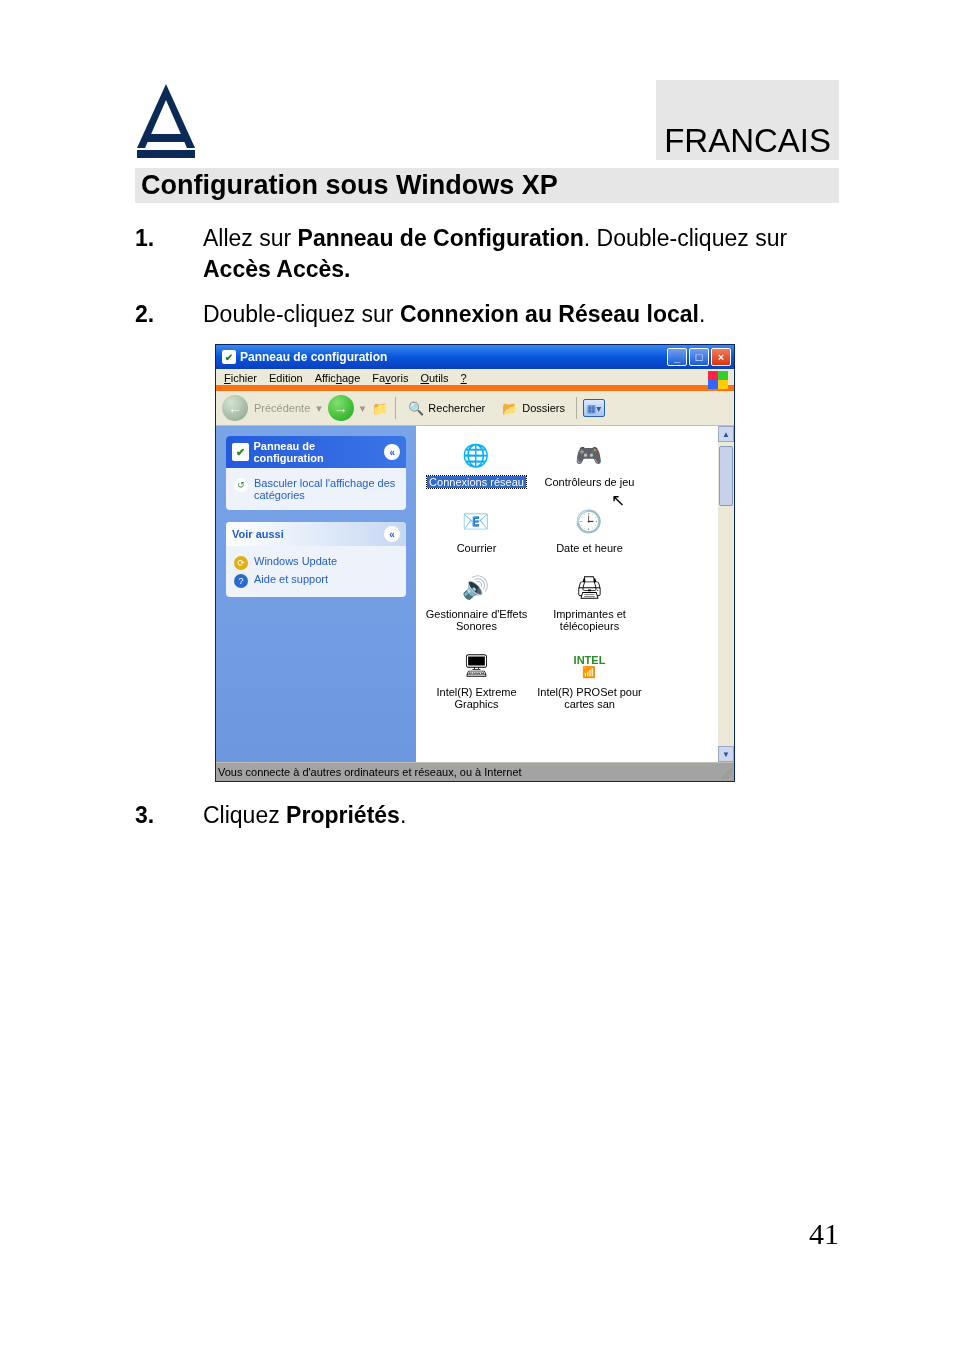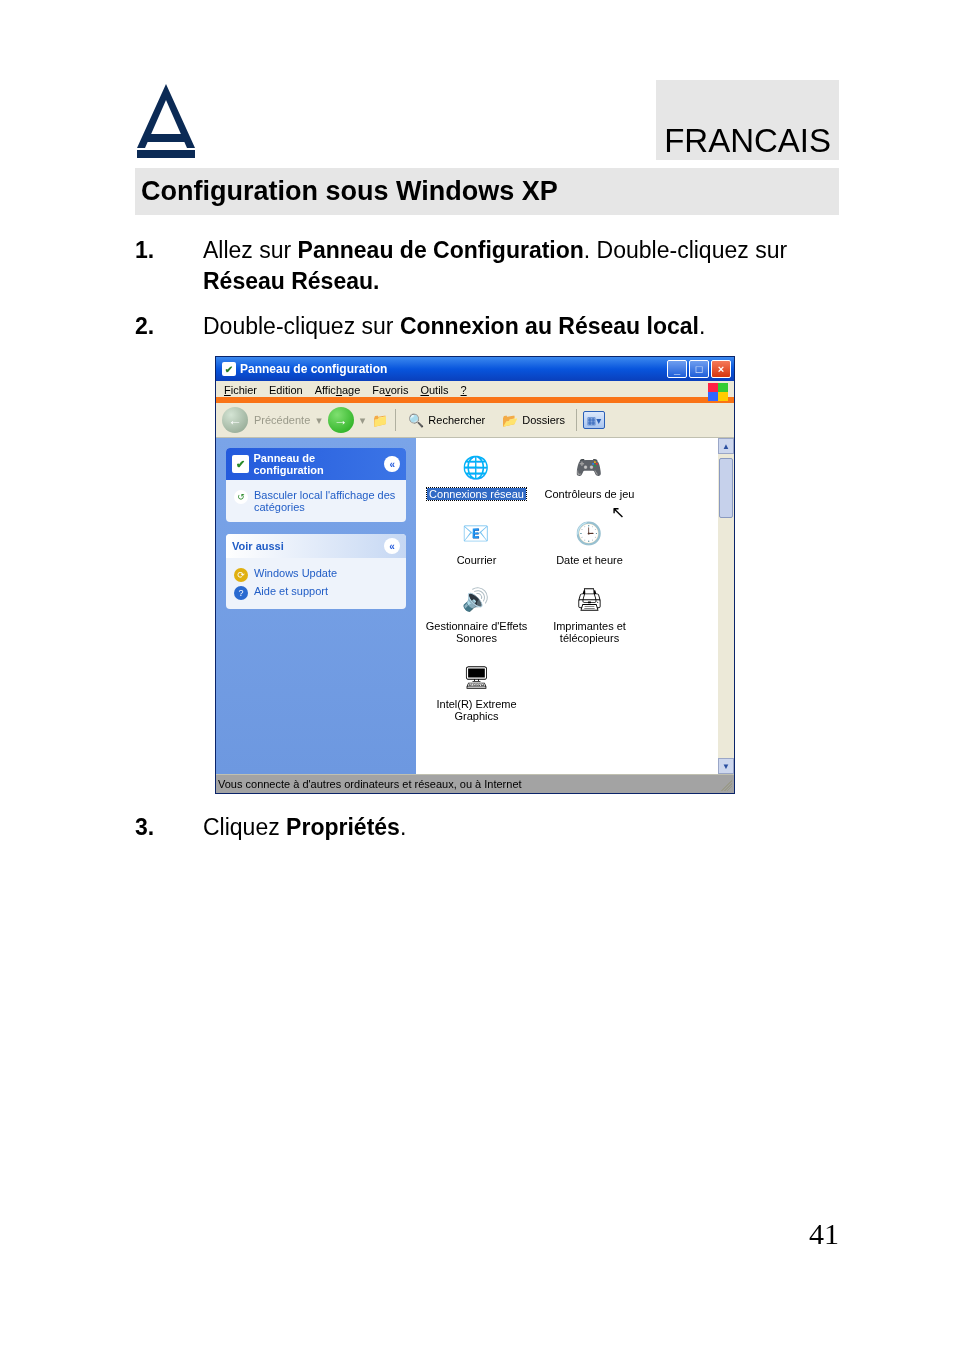--- a/index.html
+++ b/index.html
@@ -35,21 +35,21 @@
     height: 80px;
     display: flex;
     align-items: flex-end;
   }
   .lang-box span {
     font-size: 33px;
     font-family: Arial, sans-serif;
   }
   .title-bar {
     background: #e6e6e6;
-    padding: 8px 6px;
+    padding: 2px 6px;
     font-size: 27px;
     font-weight: bold;
     margin-bottom: 20px;
   }
   ol.steps {
     margin: 0;
     padding-left: 0;
     list-style: none;
   }
   ol.steps > li {
@@ -293,21 +293,21 @@
       <span>FRANCAIS</span>
     </div>
   </div>
 
   <div class="title-bar">Configuration sous   Windows XP</div>
 
   <ol class="steps">
     <li>
       <span class="num">1.</span>
       <span class="body">
-        <span>Allez  sur </span><b>Panneau de Configuration</b><span>. Double-cliquez sur </span><b>Réseau Réseau.</b>
+        <span>Allez  sur </span><b>Panneau de Configuration</b><span>. Double-cliquez sur </span><b>Accès Accès.</b>
       </span>
     </li>
     <li>
       <span class="num">2.</span>
       <span class="body">
         <span>Double-cliquez sur </span><b>Connexion au Réseau local</b><span>.</span>
       </span>
     </li>
   </ol>
 
@@ -414,20 +414,24 @@
             <span class="lbl">Gestionnaire d'Effets Sonores</span>
           </div>
           <div class="cp-item">
             <div class="cp-ic">🖨</div>
             <span class="lbl">Imprimantes et télécopieurs</span>
           </div>
           <div class="cp-item">
             <div class="cp-ic">🖥</div>
             <span class="lbl">Intel(R) Extreme Graphics</span>
           </div>
+          <div class="cp-item">
+            <div class="cp-ic" style="color:#2a8a2a;font-size:11px;font-weight:bold;">INTEL<br>📶</div>
+            <span class="lbl">Intel(R) PROSet pour cartes san</span>
+          </div>
         </div>
         <span class="cursor-arrow" style="left:195px; top:64px;">↖</span>
 
         <div class="xp-scroll">
           <div class="sbtn">▲</div>
           <div class="thumb"></div>
           <div class="sbtn bottom">▼</div>
         </div>
       </div>
     </div>

